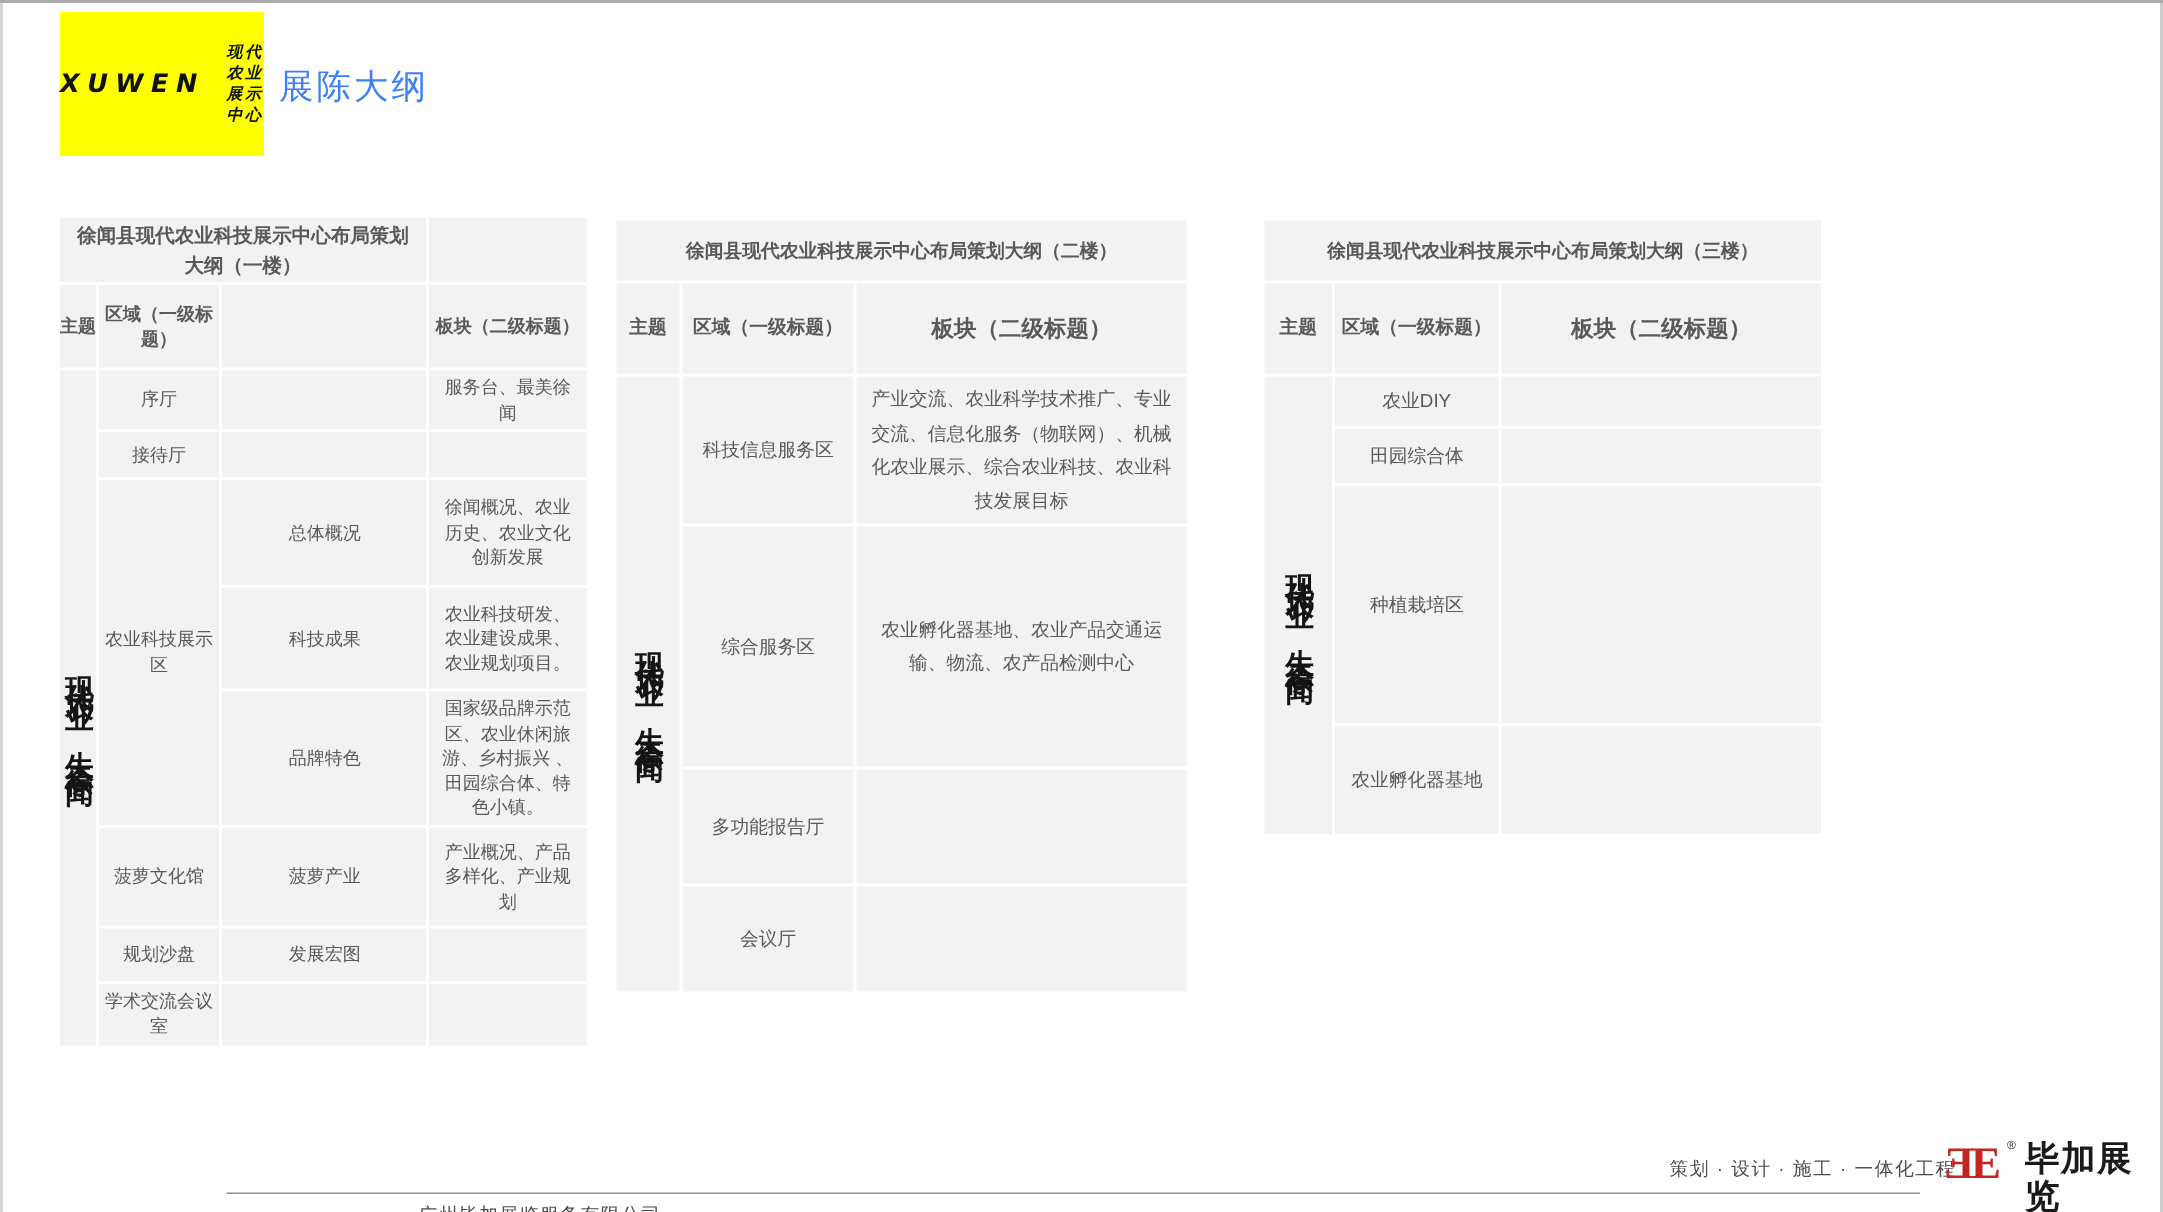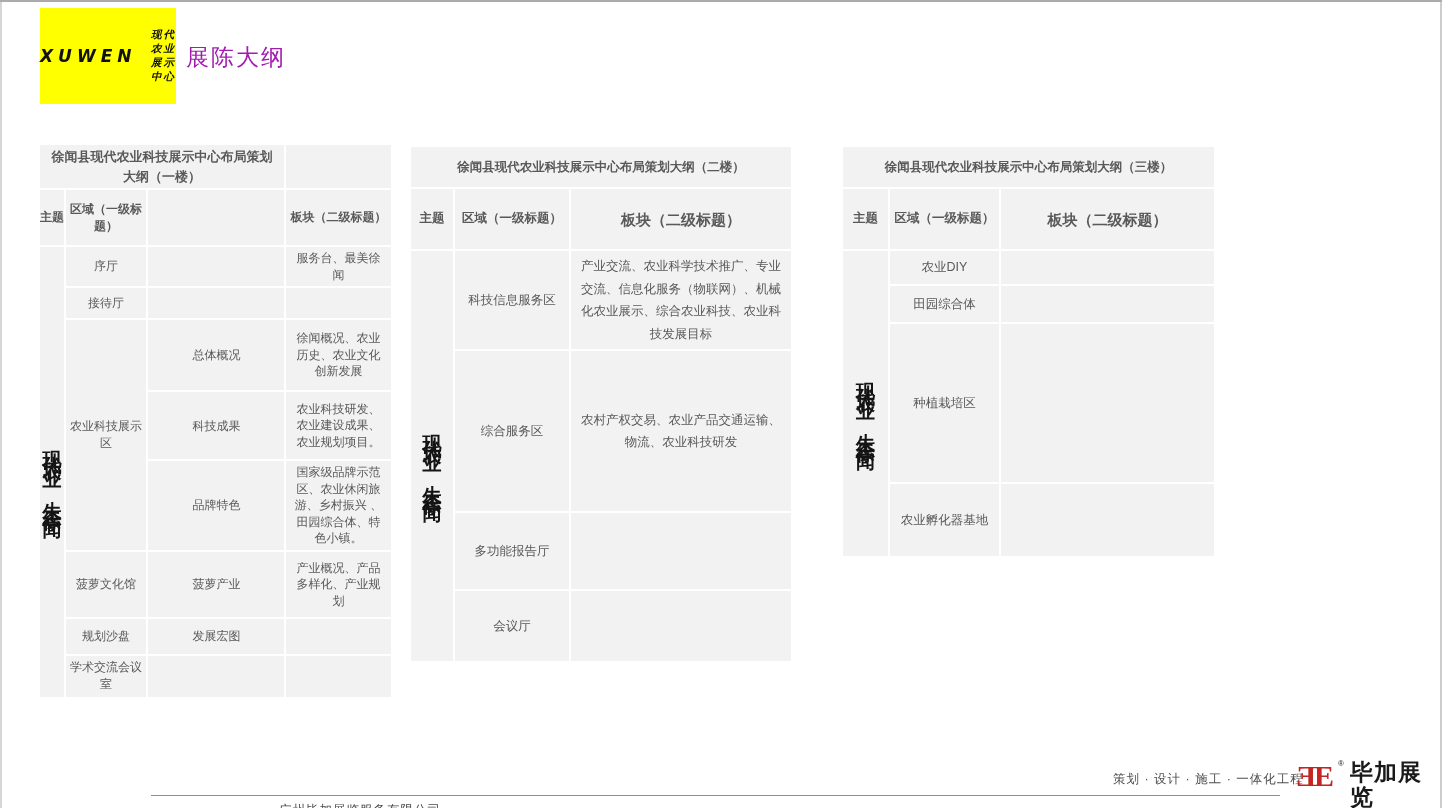--- a/index.html
+++ b/index.html
@@ -32,21 +32,21 @@
   }
   .xuwen-line1 {
     font-style:italic; font-weight:bold; font-size:17px; letter-spacing:5px;
     font-family:"DejaVu Sans","Liberation Sans",sans-serif;
   }
   .xuwen-line2 {
     font-style:italic; font-weight:bold; font-size:10.5px; letter-spacing:2px;
   }
   .page-title {
     position:absolute; left:186px; top:42px;
-    font-size:23px; color:#a21caf; letter-spacing:2px;
+    font-size:23px; color:#3b82f6; letter-spacing:2px;
   }
 
   
   table.outline {
     position:absolute;
     border-collapse:separate; border-spacing:2px;
     background:#ffffff;
     table-layout:fixed;
   }
   table.outline td {
@@ -207,21 +207,21 @@
       <div class="theme-stack">
         <span>现代农业</span>
         <span>生态徐闻</span>
       </div>
     </td>
     <td>科技信息服务区</td>
     <td class="cell-sec2">产业交流、农业科学技术推广、专业交流、信息化服务（物联网）、机械化农业展示、综合农业科技、农业科技发展目标</td>
   </tr>
   <tr style="height:160px">
     <td>综合服务区</td>
-    <td class="cell-sec2">农村产权交易、农业产品交通运输、物流、农业科技研发</td>
+    <td class="cell-sec2">农业孵化器基地、农业产品交通运输、物流、农产品检测中心</td>
   </tr>
   <tr style="height:76px">
     <td>多功能报告厅</td>
     <td class="cell-sec2"></td>
   </tr>
   <tr style="height:70px">
     <td>会议厅</td>
     <td class="cell-sec2"></td>
   </tr>
 </tbody>

